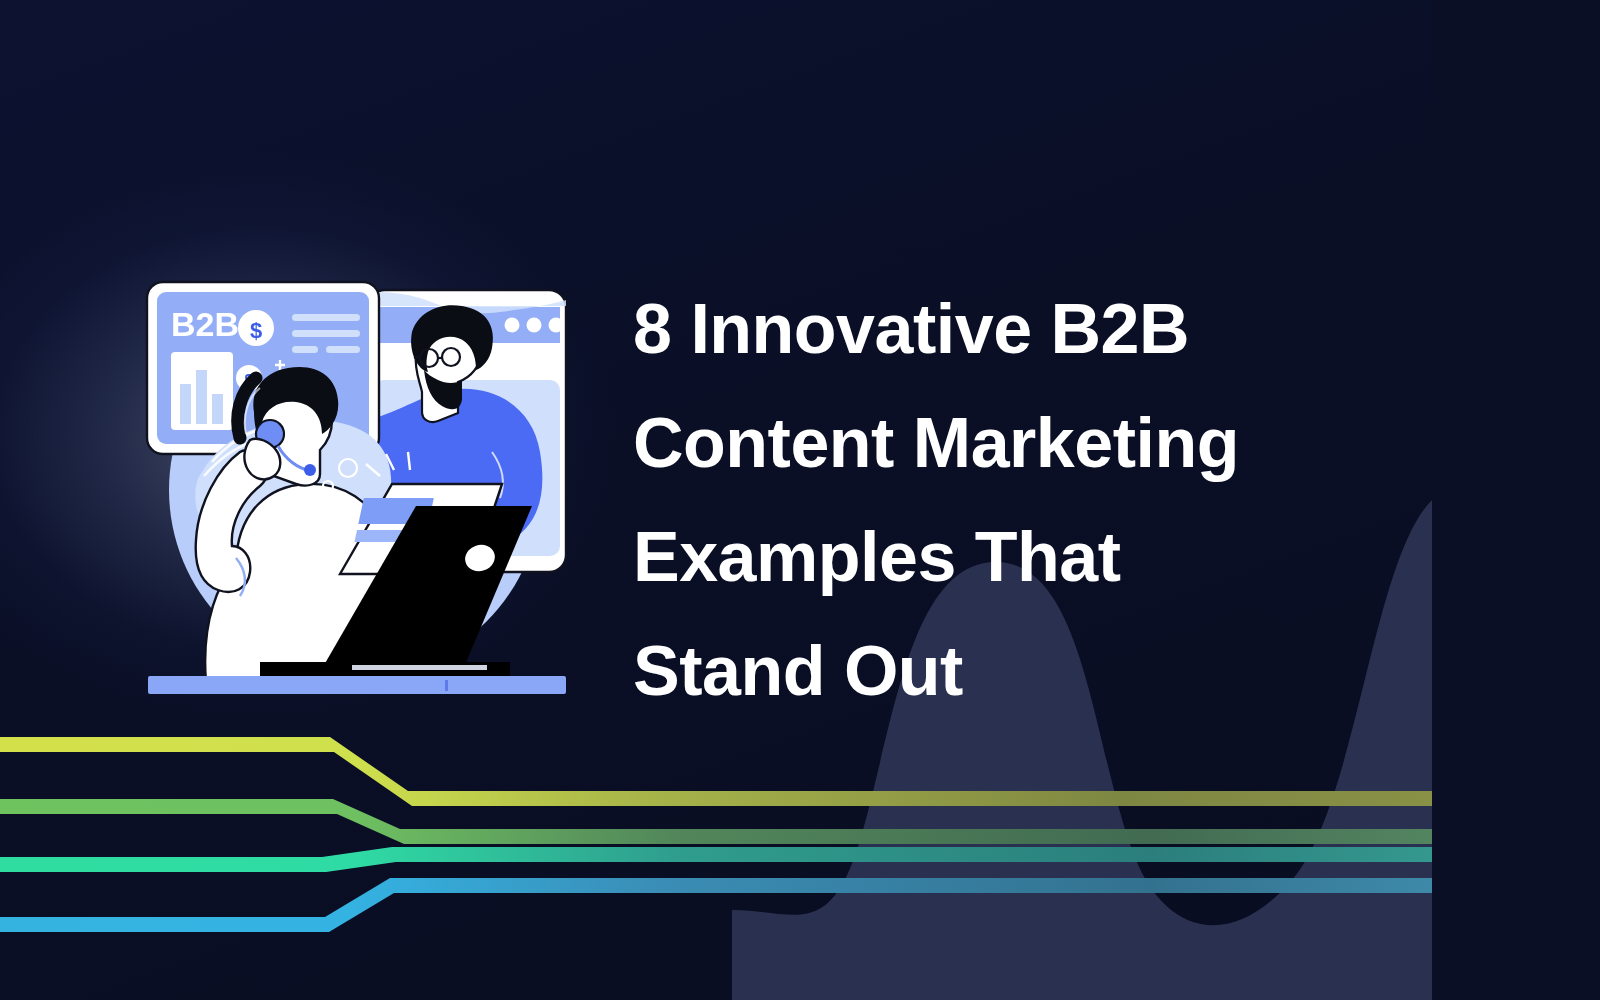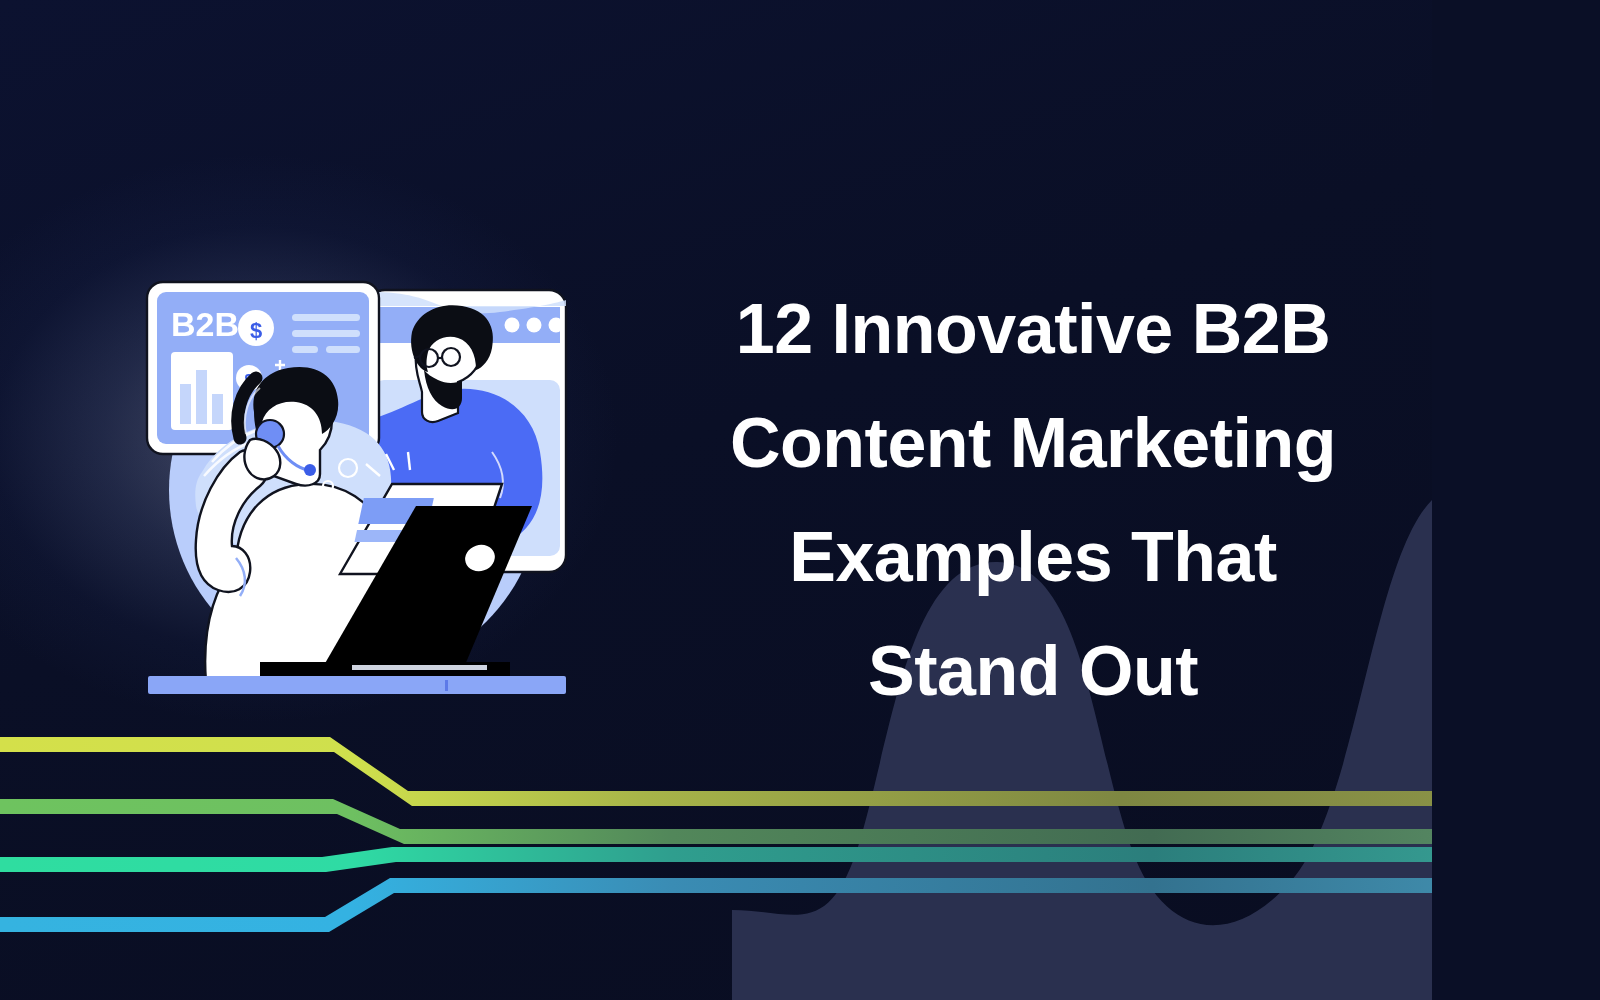--- a/index.html
+++ b/index.html
@@ -7,21 +7,20 @@
     padding: 0;
     background: #0a0f26;
   }
   #canvas {
     position: relative;
     width: 1432px;
     height: 1000px;
     overflow: hidden;
     background: #0a0f26;
     font-family: "Liberation Sans", sans-serif;
-    text-align: center;
   }
 
   
   .bg-base {
     position: absolute;
     inset: 0;
     background:
       linear-gradient(160deg, #0c1230 0%, #0a0f26 45%, #090d21 100%);
   }
   .bg-glow {
@@ -268,21 +267,21 @@
         <path d="M246 192 l8 16"></path>
         <path d="M226 202 l14 12"></path>
         <path d="M268 190 l2 18"></path>
       </g>
     </g>
 
     <rect x="8" y="414" width="418" height="18" rx="2" fill="#8aa6f7"></rect>
     <rect x="305" y="418" width="3" height="11" fill="#5d7ae8"></rect>
   </svg>
 
-  <div class="headline">12 Innovative B2B
+  <div class="headline">8 Innovative B2B
 Content Marketing
 Examples That
 Stand Out</div>
 
   <svg class="ribbons" viewBox="0 0 1600 300" preserveAspectRatio="none">
     <defs>
       <linearGradient id="gYellow" x1="0" y1="0" x2="1" y2="0">
         <stop offset="0" stop-color="#d4e04a"></stop>
         <stop offset="0.22" stop-color="#cfe04d"></stop>
         <stop offset="0.40" stop-color="#a8b549"></stop>

